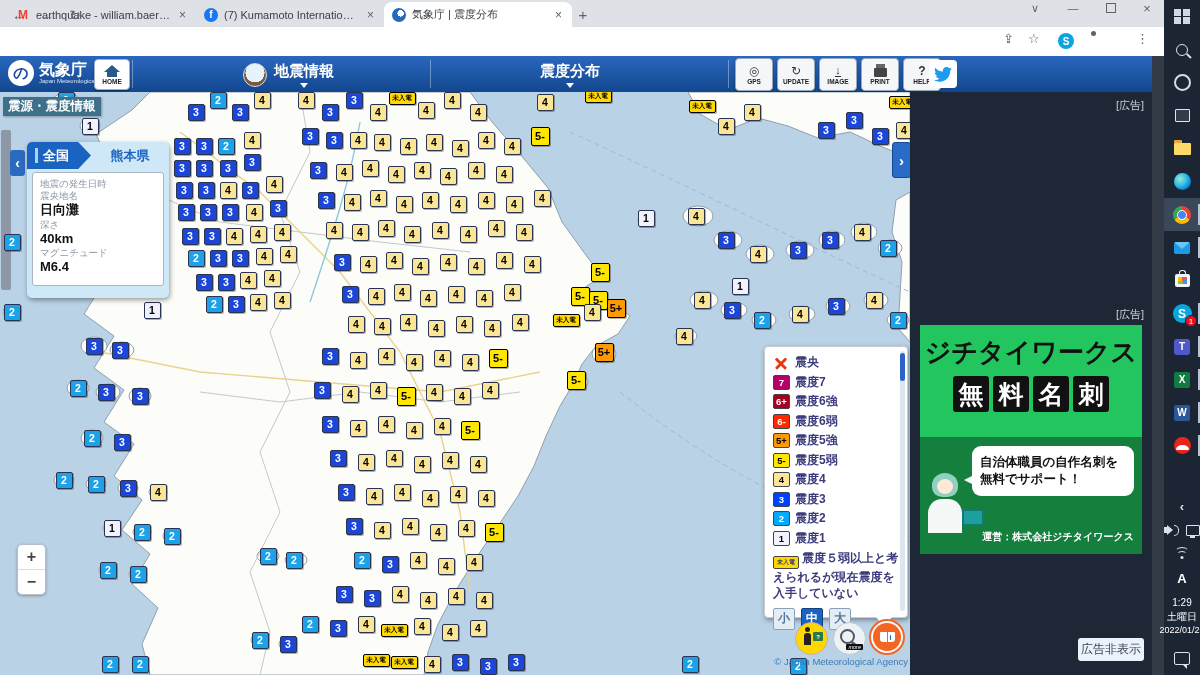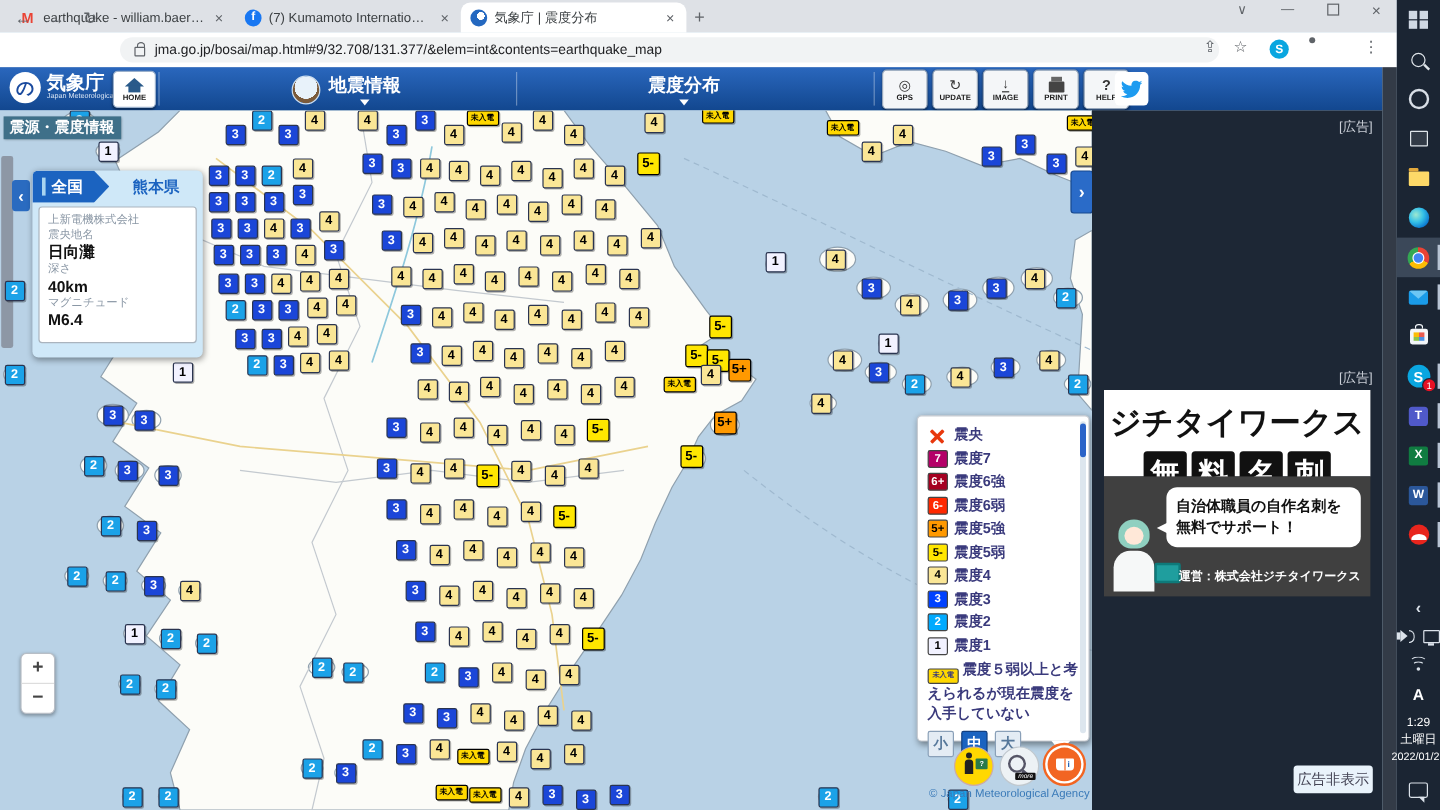--- a/index.html
+++ b/index.html
@@ -120,25 +120,25 @@
   #zoom-in{border-bottom:1px solid #ddd;}
   
   #ads{position:absolute;left:910px;top:92px;width:242px;height:583px;background:#1d2735;}
   .ad-tag{position:absolute;right:8px;font-size:11px;color:#c9ced6;}
   #ad-joshin{position:absolute;left:10px;top:21px;width:222px;height:192px;background:#fff;border:1px solid #555;box-sizing:border-box;text-align:center;}
   .joshin-block{margin:10px 12px 4px;background:#e60012;color:#fff;font-size:37px;font-weight:bold;font-style:italic;line-height:1.3;}
   .joshin-l{color:#e60012;font-weight:bold;font-size:40px;line-height:1.1;letter-spacing:1px;}
   .joshin-l2{font-size:36px;}
   .joshin-co{font-size:8.5px;color:#b00;text-align:right;margin:2px 8px 0 0;}
   #ad-jichi{position:absolute;left:10px;top:233px;width:222px;height:198px;box-sizing:border-box;}
-  .ji-top{height:72px;background:#ffffff;text-align:center;}
+  .ji-top{height:112px;background:#22c55e;text-align:center;}
   .ji-title{font-size:26px;font-weight:bold;color:#111;padding-top:10px;letter-spacing:0px;}
   .ji-row{display:flex;justify-content:center;gap:4px;margin-top:6px;}
   .ji-box{width:36px;height:36px;background:#111;color:#fff;font-size:25px;font-weight:bold;display:flex;align-items:center;justify-content:center;border-radius:3px;}
-  .ji-bot{position:relative;height:100px;background:#404040;padding-left:40px;}
+  .ji-bot{position:relative;height:117px;background:#15803d;padding-left:40px;}
   .bubble{position:absolute;left:52px;top:9px;width:162px;height:50px;background:#fff;border-radius:9px;display:flex;flex-direction:column;justify-content:center;padding-left:8px;box-sizing:border-box;font-size:12.5px;font-weight:bold;color:#111;line-height:1.4;}
   .bubble::before{content:"";position:absolute;left:-8px;bottom:10px;border-top:6px solid transparent;border-bottom:6px solid transparent;border-right:12px solid #fff;}
   .ji-co{position:absolute;right:8px;bottom:10px;color:#fff;font-size:10px;font-weight:bold;}
   .woman-hair{position:absolute;left:12px;top:36px;width:26px;height:24px;border-radius:50% 50% 40% 40%;background:#8fd0c0;}
   .woman-face{position:absolute;left:17px;top:42px;width:16px;height:15px;border-radius:50%;background:#ffe8d8;}
   .woman-body{position:absolute;left:8px;top:62px;width:34px;height:34px;border-radius:14px 14px 0 0;background:#f6f8f8;}
   .cards{position:absolute;left:42px;top:72px;width:18px;height:13px;background:#1f9e9e;border:2px solid #0e7a7a;border-radius:2px;}
   #ad-hide{position:absolute;left:168px;top:546px;width:66px;height:23px;background:#e9f3fb;border-radius:3px;color:#445;font-size:12px;display:flex;align-items:center;justify-content:center;}
   
   #page-scroll{position:absolute;left:1152px;top:56px;width:12px;height:619px;background:#333b47;}
@@ -220,24 +220,20 @@
   <div class="wc" style="left:1056px;">—</div>
   <div class="wc" style="left:1094px;">
       <span class="wc-restore-box"></span>
     </div>
   <div class="wc" style="left:1130px;font-size:13px;">×</div>
 
   <div id="toolbar"></div>
   <div class="nav-ic" style="left:8px;">←</div>
   <div class="nav-ic" style="left:36px;">→</div>
   <div class="nav-ic" style="left:64px;">↻</div>
-  <div id="urlbar">
-    <span class="lock"></span>
-    <span id="url-text">jma.go.jp/bosai/map.html#9/32.708/131.377/&amp;elem=int&amp;contents=earthquake_map</span>
-  </div>
   <div class="tb-right" style="left:1003px;">⇪</div>
   <div class="tb-right" style="left:1028px;">☆</div>
   <div class="tb-right" style="left:1058px;top:33px;">
       <span class="skype-mini">S</span>
     </div>
   <div class="tb-right" style="left:1087px;top:34px;"><span class="puzzle"></span></div>
   <div class="tb-right" style="left:1109px;top:32px;"><span class="avatar"></span></div>
   <div class="tb-right" style="left:1136px;">⋮</div>
 
   <div id="jma-header">
@@ -612,21 +608,21 @@
     </div>
 
     
     <div id="back-chev">‹</div>
     <div id="info-panel">
       <div id="info-tabs">
         <div id="tab-all">全国</div>
         <div id="tab-pref">熊本県</div>
       </div>
       <div id="info-card">
-          <div class="if-label">上新電機株式会社</div>
+          <div class="if-label">地震の発生日時</div>
           <div class="if-label">震央地名</div>
           <div class="if-value">日向灘</div>
           <div class="if-label">深さ</div>
           <div class="if-value">40km</div>
           <div class="if-label">マグニチュード</div>
           <div class="if-value">M6.4</div>
         </div>
     </div>
 
     

